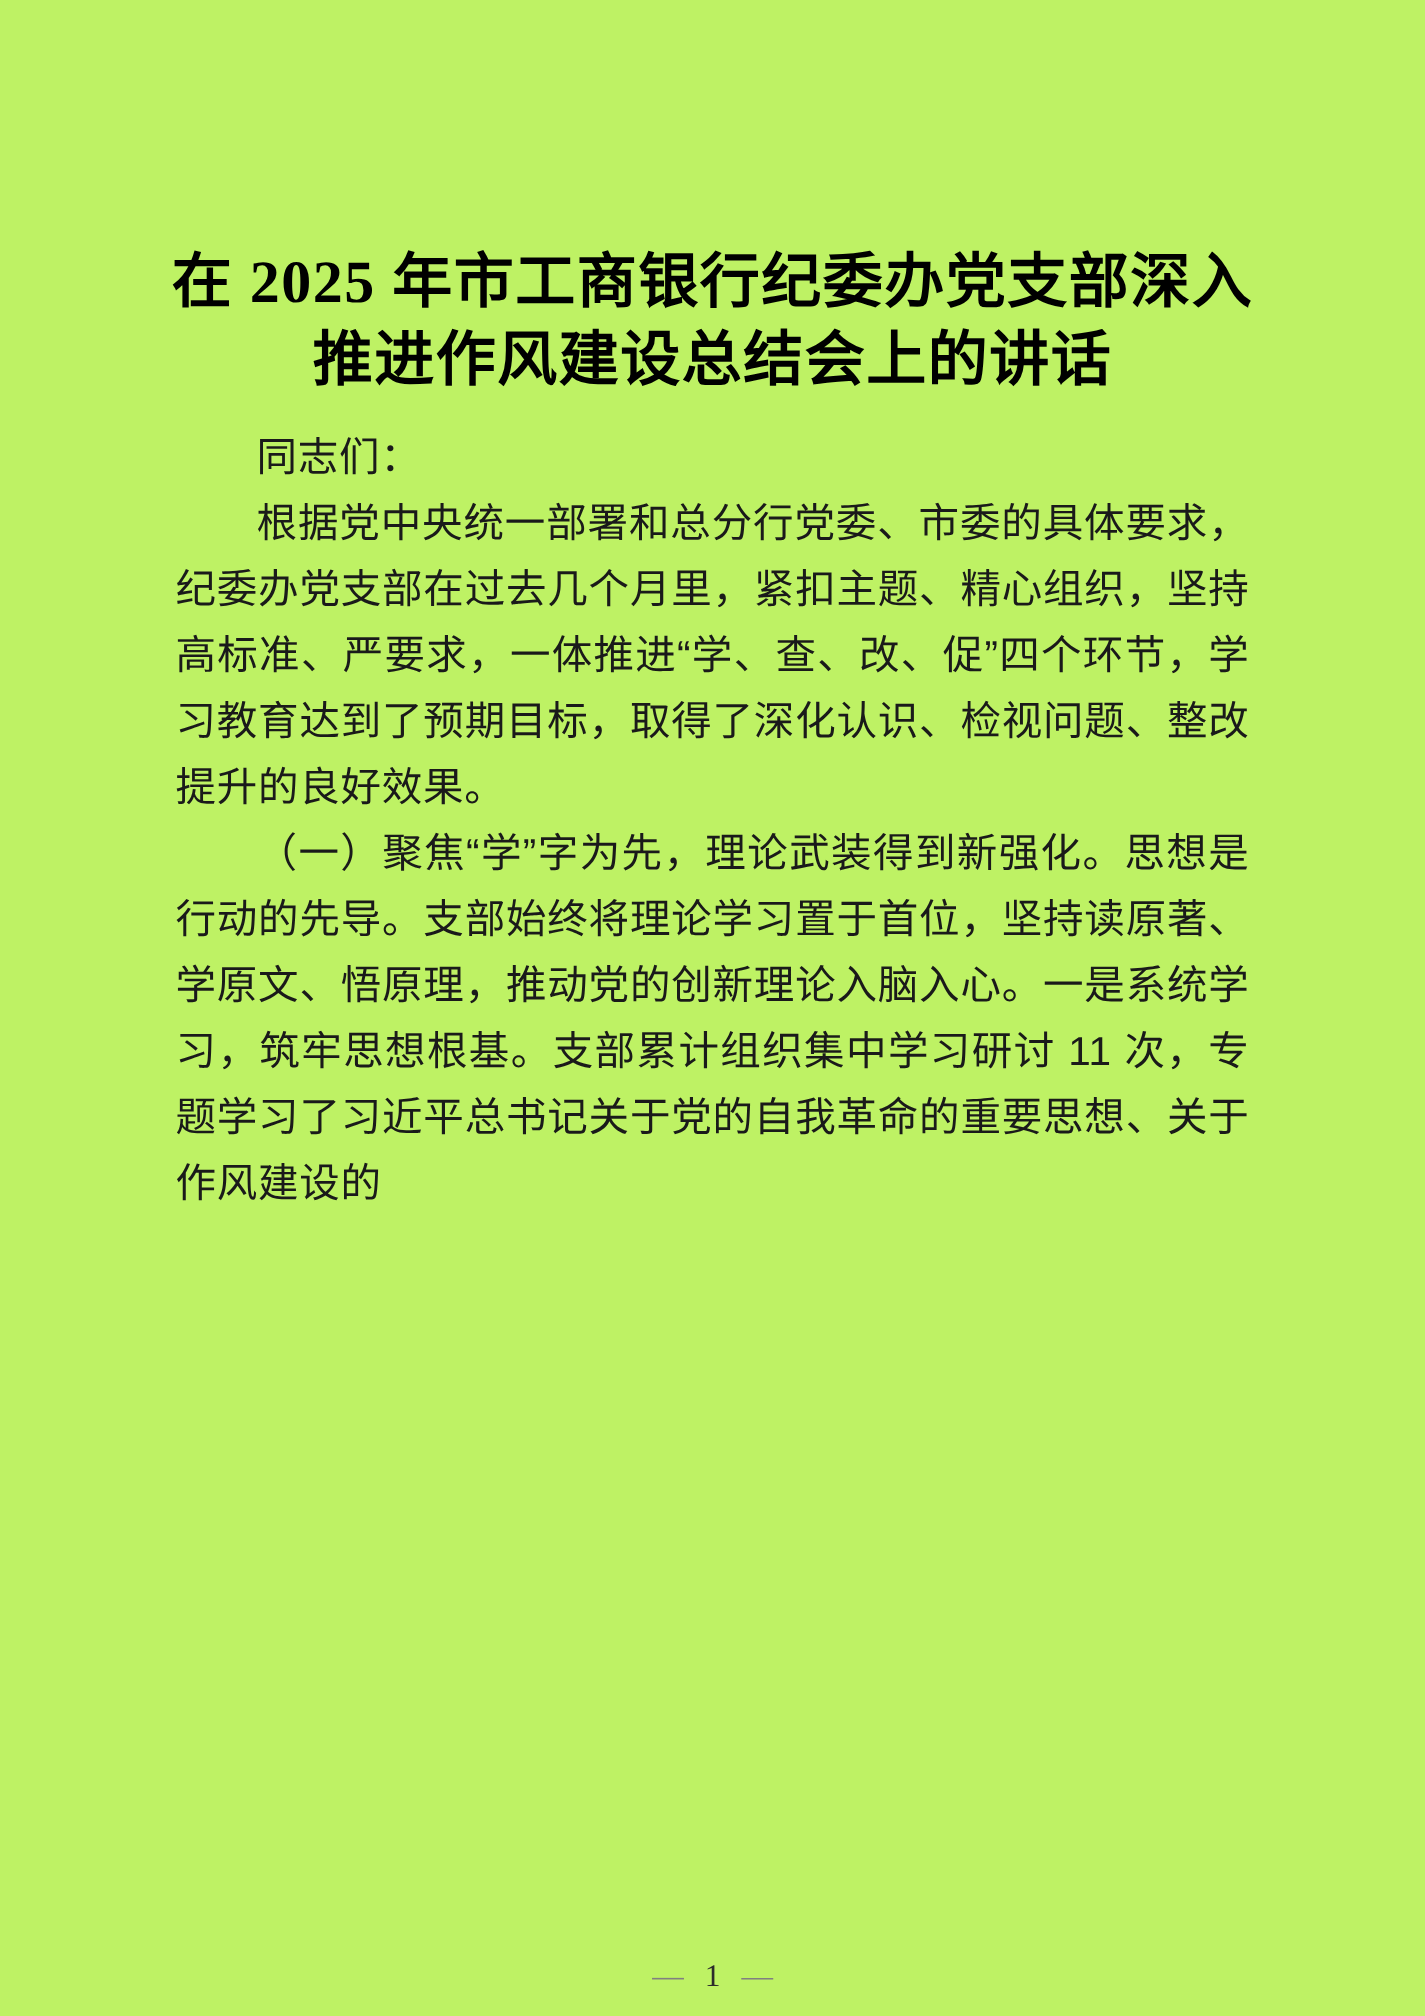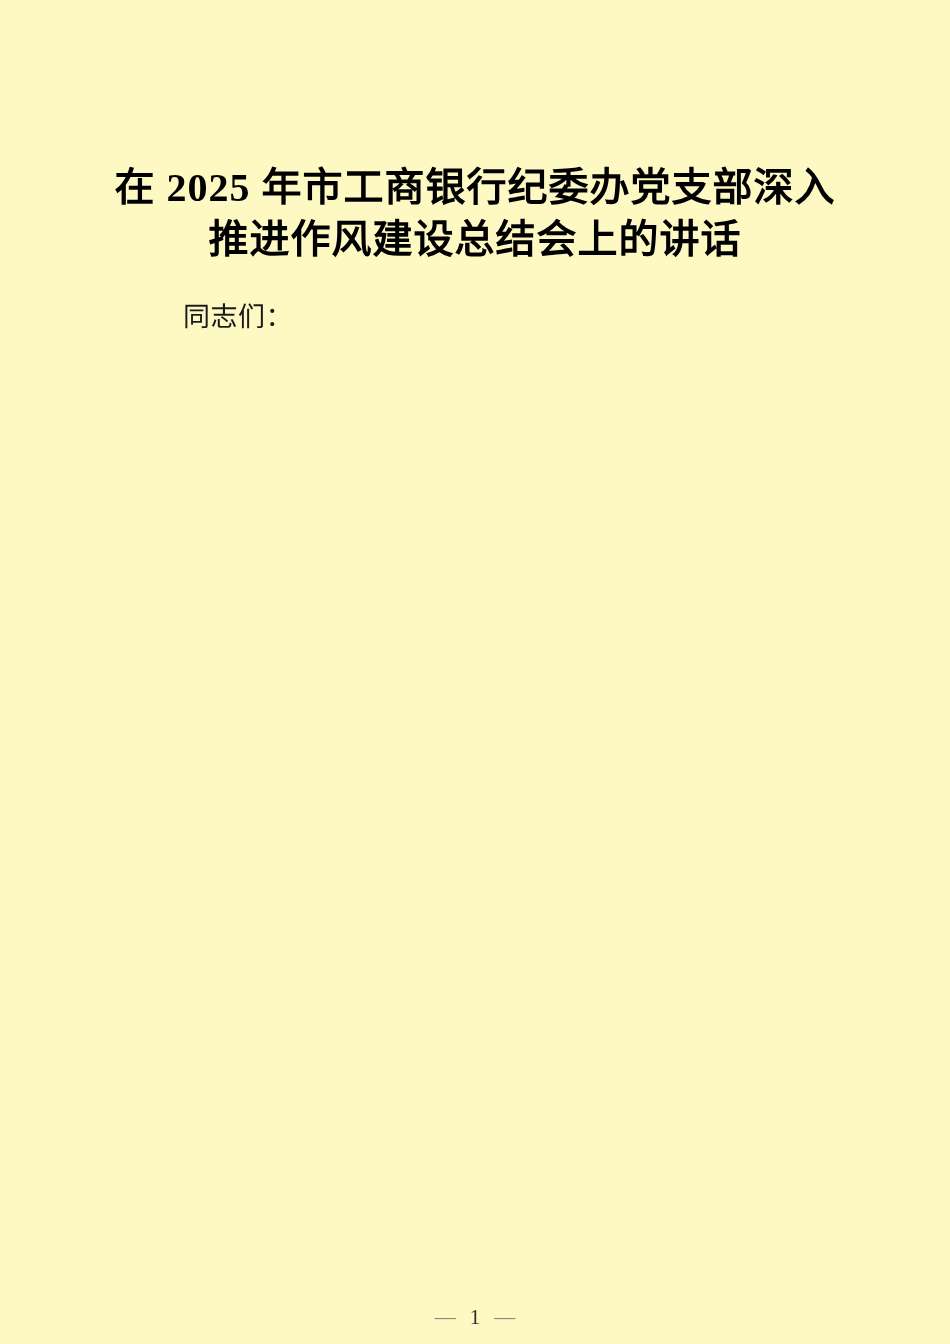--- a/index.html
+++ b/index.html
@@ -5,21 +5,21 @@
   html, body {
     margin: 0;
     padding: 0;
     background: #ffffff;
   }
   .page {
     position: relative;
     width: 950px;
     height: 1344px;
     margin: 0 auto;
-    background: #fef9c3;
+    background: #bef264;
     overflow: hidden;
     font-family: "Liberation Sans", "DejaVu Sans", sans-serif;
     color: #1a1a1a;
   }
   .doc-title {
     position: absolute;
     top: 162px;
     left: 0;
     right: 0;
     margin: 0 auto;
@@ -36,21 +36,21 @@
     position: absolute;
     top: 283px;
     left: 117px;
     width: 716px;
     font-size: 27px;
     line-height: 44px;
     text-align: justify;
     letter-spacing: 0.5px;
   }
   .content p {
-    margin: 12px;
+    margin: 0;
     padding: 0;
     text-indent: 2em;
   }
   .para-salutation {
     text-align: left;
   }
   .para-heading {
     font-weight: 700;
     color: #000000;
   }
@@ -74,19 +74,21 @@
 </style>
 </head>
 <body>
 
 <div class="page">
 
   <h1 class="doc-title">在 2025 年市工商银行纪委办党支部深入推进作风建设总结会上的讲话</h1>
 
   <div class="content">
     <p class="para-salutation">同志们：</p>
+    <p class="para-body">根据党中央统一部署和总分行党委、市委的具体要求，纪委办党支部在过去几个月里，紧扣主题、精心组织，坚持高标准、严要求，一体推进“学、查、改、促”四个环节，学习教育达到了预期目标，取得了深化认识、检视问题、整改提升的良好效果。</p>
+    <p class="para-body">（一）聚焦“学”字为先，理论武装得到新强化。思想是行动的先导。支部始终将理论学习置于首位，坚持读原著、学原文、悟原理，推动党的创新理论入脑入心。一是系统学习，筑牢思想根基。支部累计组织集中学习研讨 11 次，专题学习了习近平总书记关于党的自我革命的重要思想、关于作风建设的</p>
   </div>
 
   <div class="footer">
     <span class="dash">—</span><span class="num">1</span><span class="dash">—</span>
   </div>
 
 </div>
 
 </body></html>

